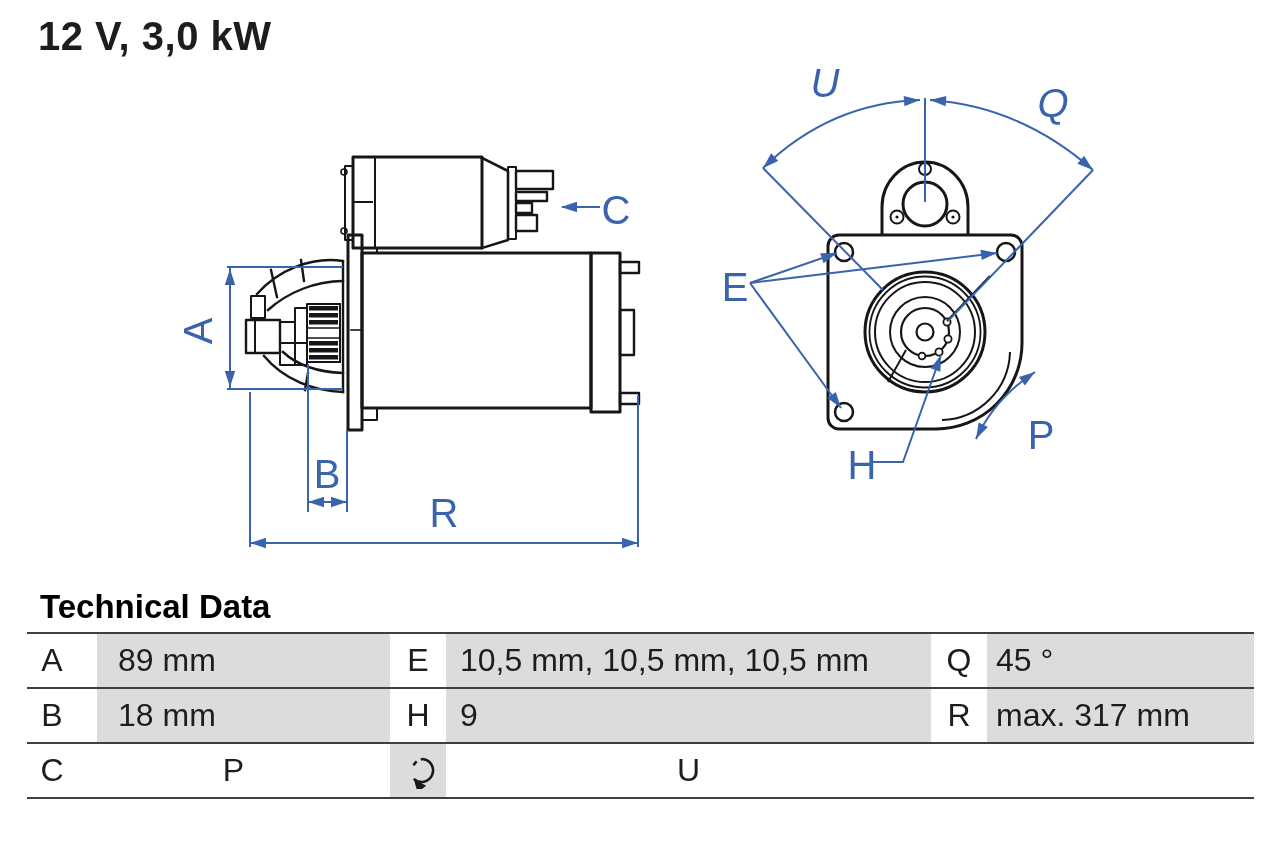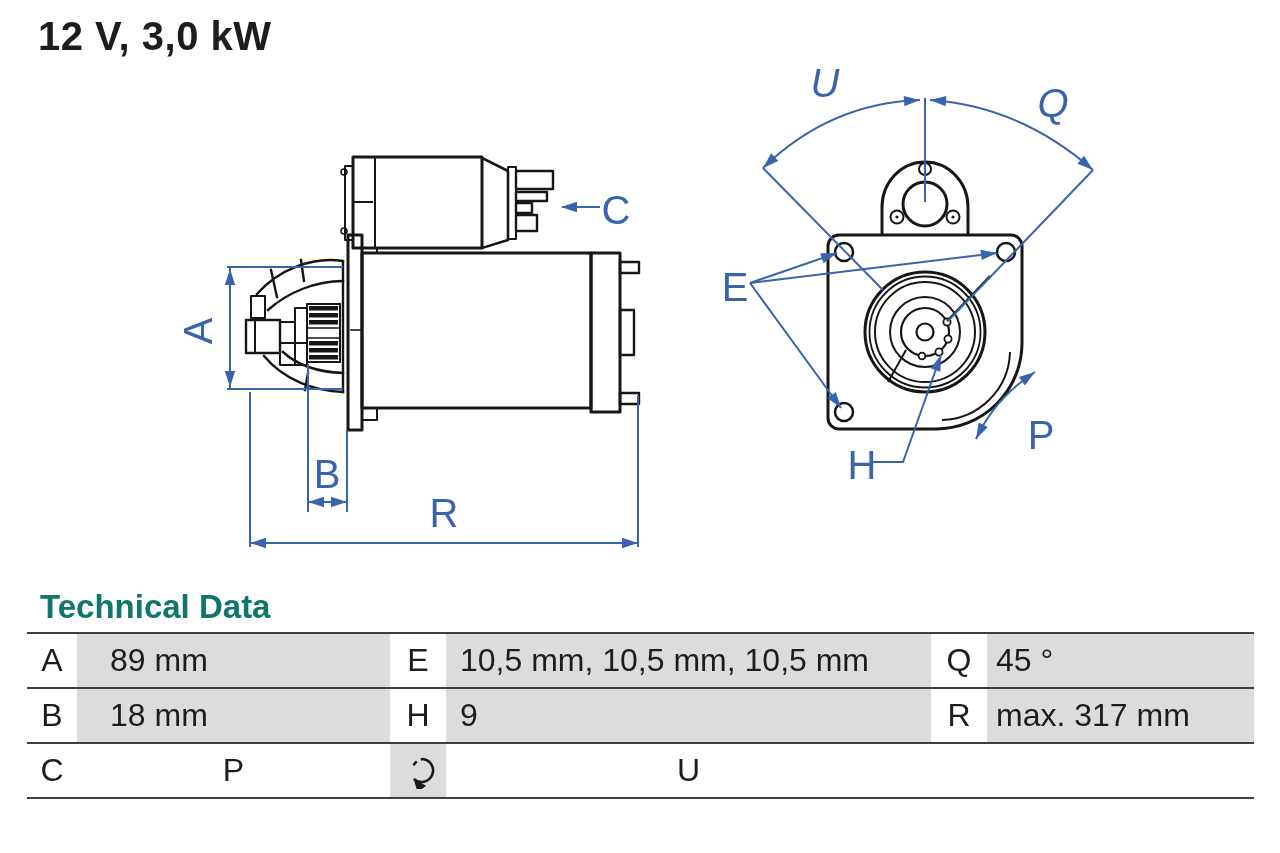--- a/index.html
+++ b/index.html
@@ -1,28 +1,28 @@
 <!DOCTYPE html>
 <html><head>
 <meta charset="utf-8">
 <style>
   html,body{margin:0;padding:0;background:#ffffff;}
   #page{position:relative;width:1280px;height:853px;background:#ffffff;overflow:hidden;
         font-family:"Liberation Sans",sans-serif;color:#1d1d1b;}
   #main-title{position:absolute;left:38px;top:14px;font-size:40px;font-weight:700;
               letter-spacing:0.5px;color:#1d1d1b;}
   #drawing-svg{position:absolute;left:0;top:0;}
-  #table-heading{position:absolute;left:40px;top:588px;font-size:33px;font-weight:bold;color:#0f766e;}
+  #table-heading{position:absolute;left:40px;top:588px;font-size:33px;font-weight:bold;color:#000000;}
   .tech-table{position:absolute;left:27px;top:632px;width:1227px;border-top:2px solid #3f3f3f;}
   .t-row{display:grid;grid-template-columns:50px 313px 56px 485px 56px 267px;
          height:53px;border-bottom:2px solid #3f3f3f;}
   .cell{display:flex;align-items:center;font-size:32px;color:#1d1d1b;white-space:nowrap;overflow:hidden;}
   .key{justify-content:center;background:#ffffff;}
   .val{background:#dcdcdc;}
-  .v1{padding-left:33px;}
+  .v1{padding-left:21px;margin-left:20px;}
   .v2{padding-left:14px;}
   .v3{padding-left:9px;}
 </style>
 </head>
 <body>
 
 <div id="page">
 
   <div id="main-title">12 V, 3,0 kW</div>
 

